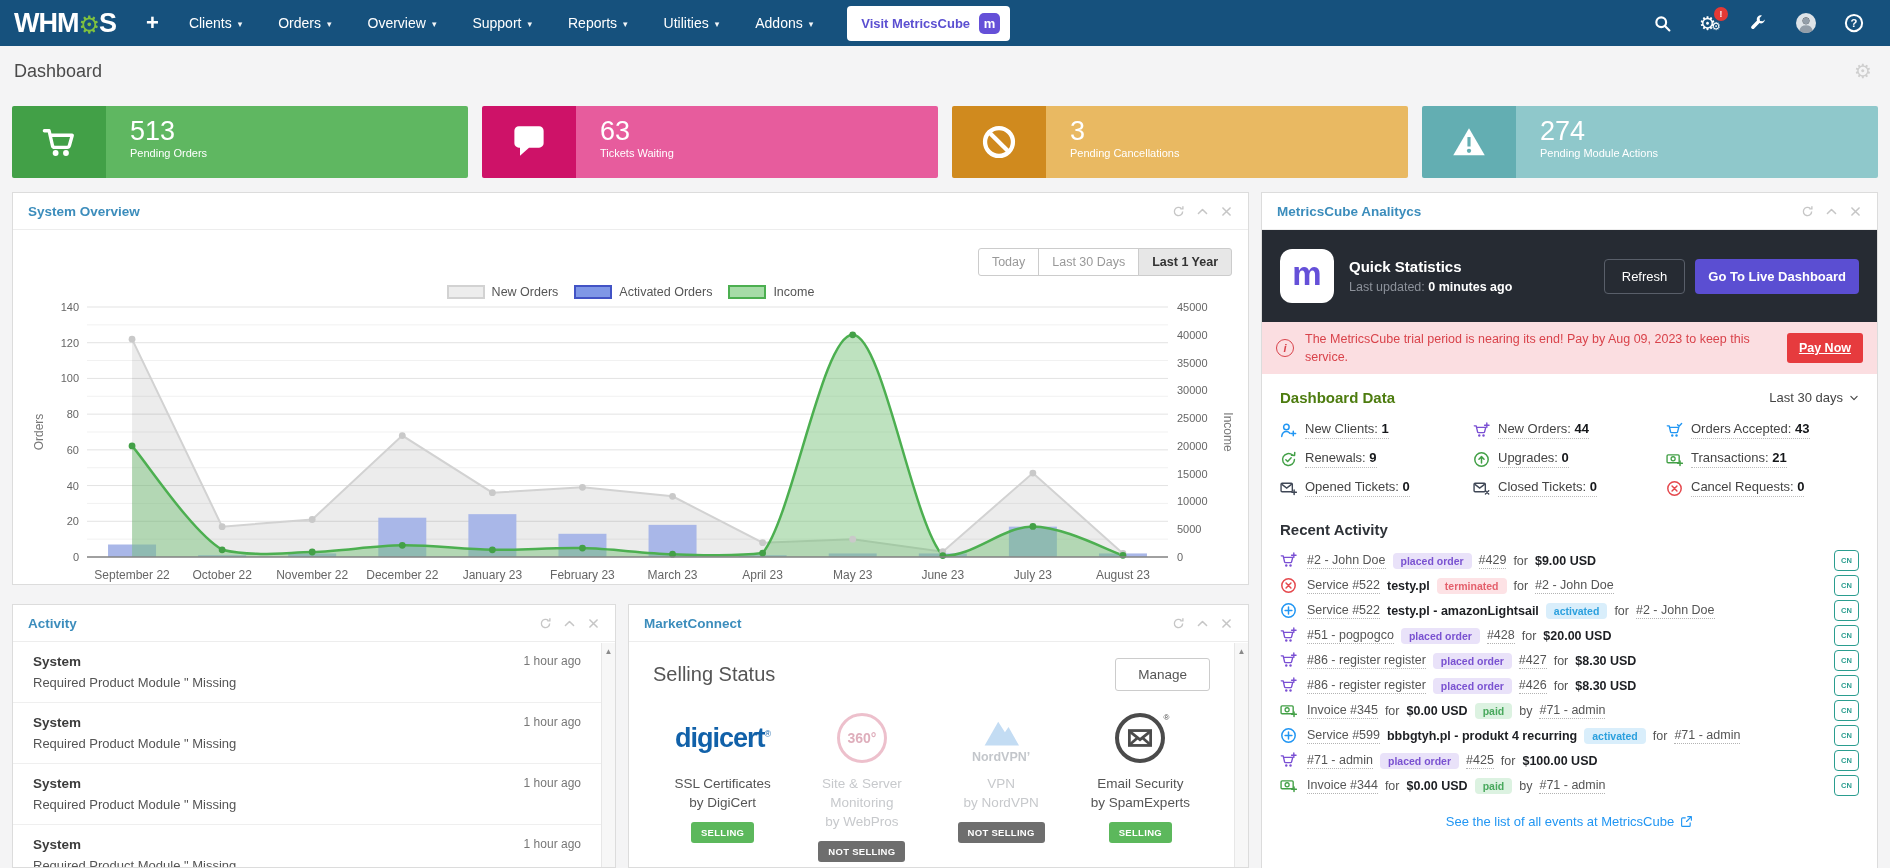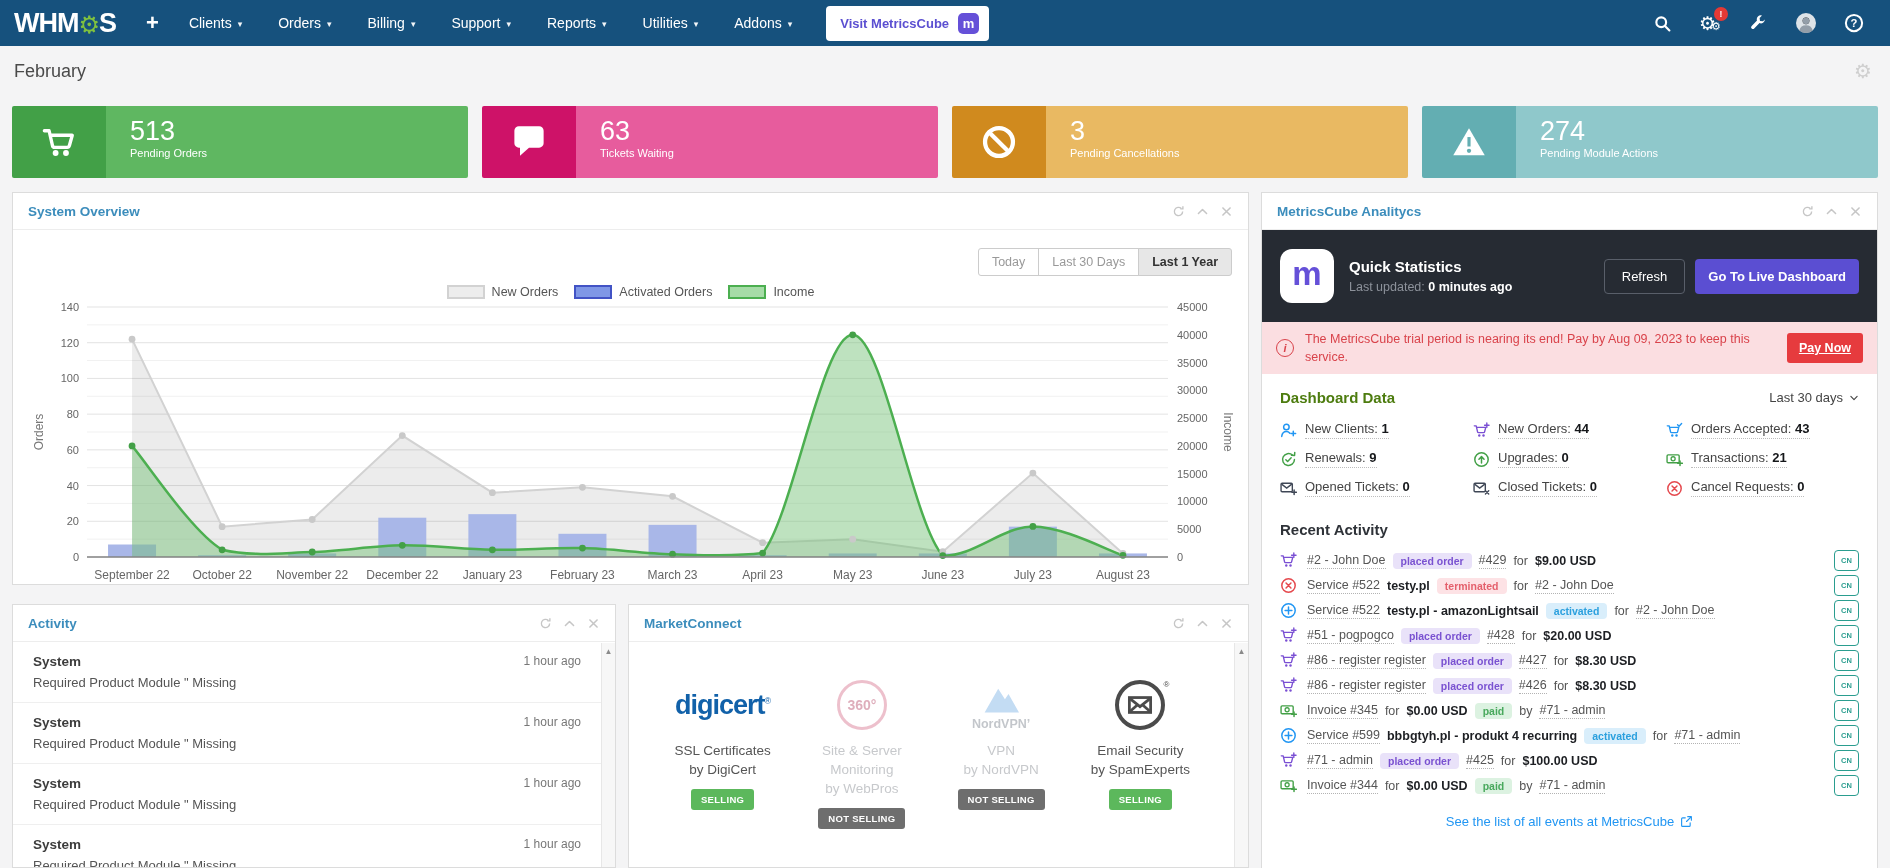--- a/index.html
+++ b/index.html
@@ -153,21 +153,21 @@
   <div class="nav-menus" id="nav-menus">
       <div class="nav-item">
         <span>Clients</span>
         <span class="nav-caret">▾</span>
       </div>
       <div class="nav-item">
         <span>Orders</span>
         <span class="nav-caret">▾</span>
       </div>
       <div class="nav-item">
-        <span>Billing</span>
+        <span>Overview</span>
         <span class="nav-caret">▾</span>
       </div>
       <div class="nav-item">
         <span>Support</span>
         <span class="nav-caret">▾</span>
       </div>
       <div class="nav-item">
         <span>Reports</span>
         <span class="nav-caret">▾</span>
       </div>
@@ -211,21 +211,21 @@
       <span class="nav-ico">
         <svg viewBox="0 0 16 16" width="20" height="20" style="color:currentColor">
           <circle cx="8" cy="8" r="6.5" fill="none" stroke="currentColor" stroke-width="1.6"></circle>
           <text x="8" y="11.3" font-size="9" font-weight="bold" text-anchor="middle" fill="currentColor">?</text>
         </svg>
       </span>
     </div>
 </div>
 
 <div class="page-head">
-  <h1 class="page-title">February</h1>
+  <h1 class="page-title">Dashboard</h1>
   <span class="page-gear">⚙</span>
 </div>
 
 <div class="cards" id="cards">
     <div class="card">
       <div class="card-icon" style="background:#42a047">
         <svg viewBox="0 0 16 16" width="36" height="36" style="color:#fff">
           <path d="M1.5 3h2.1l1.5 6.6a1 1 0 0 0 1 .8h5.5a1 1 0 0 0 1-.76L13.9 5H4.3" fill="none" stroke="currentColor" stroke-width="1.5" stroke-linecap="round" stroke-linejoin="round"></path>
           <circle cx="6.5" cy="12.9" r="1.3" fill="currentColor"></circle>
           <circle cx="11.1" cy="12.9" r="1.3" fill="currentColor"></circle>
@@ -792,20 +792,24 @@
           </svg>
         </span>
         <span class="ptool">
           <svg viewBox="0 0 16 16" width="13" height="13" style="color:currentColor">
             <path d="M3.6 3.6l8.8 8.8M12.4 3.6l-8.8 8.8" stroke="currentColor" stroke-width="1.9" stroke-linecap="round"></path>
           </svg>
         </span>
       </span>
   </div>
   <div class="mk-body">
+    <div class="mk-head">
+      <span class="mk-heading">Selling Status</span>
+      <button class="manage-btn">Manage</button>
+    </div>
     <div class="mk-products" id="mk-products">
         <div class="mk-prod">
           <div class="mk-logo" style="">
             <span class="digicert-txt">digicert<sup>®</sup></span>
           </div>
           <div class="mk-name on">SSL Certificates<br>by DigiCert</div>
           <div><span class="mk-badge sell">SELLING</span></div>
         </div>
         <div class="mk-prod">
           <div class="mk-logo" style="opacity:.85">

